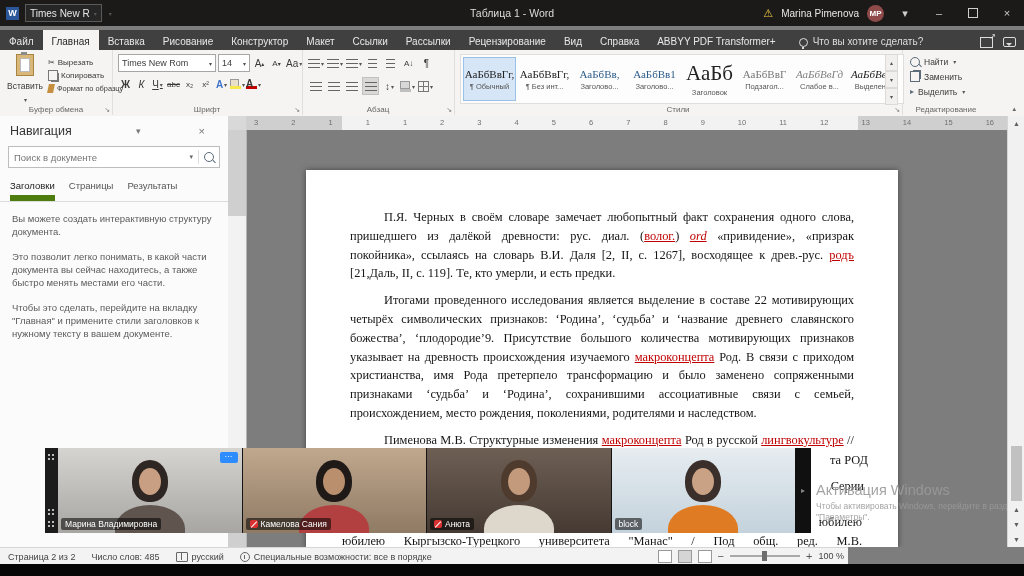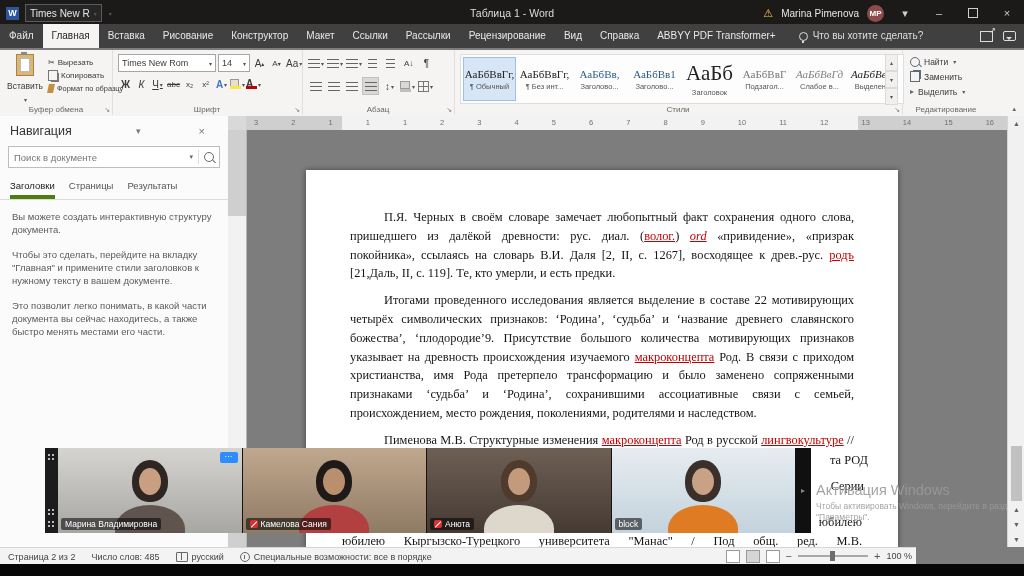--- a/index.html
+++ b/index.html
@@ -14,21 +14,21 @@
            display:flex;align-items:center;justify-content:center;}
   .qa-font{display:flex;align-items:center;gap:3px;border:1px solid #5a5a5a;padding:1px 4px;height:14px;background:#262626;}
   .tb-title{position:absolute;left:0;right:0;text-align:center;font-size:10.5px;color:#dcdcdc;pointer-events:none;}
   .tb-right{position:absolute;right:0;top:0;height:26px;display:flex;align-items:center;gap:8px;padding-right:4px;}
   .warn{color:#f2c744;font-size:11px;}
   .avatar{width:17px;height:17px;border-radius:50%;background:#8f4a4a;color:#fff;font-size:8px;
           display:flex;align-items:center;justify-content:center;font-weight:bold;}
   .winbtn{width:26px;height:26px;display:flex;align-items:center;justify-content:center;color:#cfcfcf;font-size:11px;}
   .restore-box{width:8px;height:8px;border:1px solid #cfcfcf;}
   
-  #tabrow{position:absolute;left:0;top:24px;width:1024px;height:24px;background:var(--tabrow-bg,#404040);
+  #tabrow{position:absolute;left:0;top:30px;width:1024px;height:24px;background:var(--tabrow-bg,#404040);
           display:flex;align-items:flex-end;color:#e8e8e8;font-size:10px;}
   .rtab{padding:0 9px;line-height:24px;white-space:nowrap;}
   .rtab.active{background:var(--ribbon-bg,#f5f4f2);color:#262626;}
   .tellme{display:flex;align-items:center;gap:5px;margin-left:14px;line-height:24px;color:#ddd;}
   .bulb{width:7px;height:7px;border:1px solid #ddd;border-radius:50%;position:relative;}
   .bulb::after{content:"";position:absolute;left:2px;bottom:-3px;width:2px;height:2px;background:#ddd;}
   .tabrow-right{position:absolute;right:8px;top:0;height:24px;display:flex;align-items:center;gap:10px;}
   .ico-share{width:11px;height:9px;border:1px solid #ddd;position:relative;}
   .ico-share::after{content:"↗";position:absolute;right:-4px;top:-6px;color:#ddd;font-size:8px;}
   .ico-comment{width:11px;height:8px;border:1px solid #ddd;border-radius:2px;position:relative;}
@@ -70,21 +70,21 @@
   .nav-head{display:flex;align-items:center;padding:8px 18px 4px 10px;gap:48px;}
   .nav-title{font-size:12.5px;color:#333;flex:1;}
   .nav-hicon{color:#777;font-size:9px;padding:0 5px;}
   .nav-search{margin:4px 8px;height:20px;background:#fff;border:1px solid #bdbdbd;display:flex;align-items:center;}
   .nav-search input{flex:1;border:none;outline:none;font-size:9.5px;padding:0 5px;color:#333;background:transparent;
                     font-family:"Liberation Sans",sans-serif;}
   .nav-search .sep{width:1px;height:14px;background:#ddd;}
   .nav-search .btn{padding:0 5px;color:#666;font-size:7px;display:flex;align-items:center;}
   .nav-tabs{display:flex;gap:14px;padding:8px 10px 0 10px;border-bottom:1px solid #dcdcdc;font-size:9.5px;color:#555;}
   .nav-tab{padding-bottom:4px;}
-  .nav-tab.active{color:#222;border-bottom:4px solid #4d7c0f;}
+  .nav-tab.active{color:#222;border-bottom:6px solid #4d7c0f;}
   .nav-body{padding:10px 12px;font-size:9.5px;color:#5a5a5a;line-height:13px;}
   .nav-body p{margin:0 0 12px 0;}
   
   #corner{position:absolute;left:228px;top:0;width:18px;height:14px;background:#d9d9d9;border-right:1px solid #c2c2c2;}
   #hruler{position:absolute;left:246px;top:0;width:761px;height:14px;background:#cfcfcf;}
   #hruler .band{position:absolute;left:96px;top:0;width:516px;height:14px;background:#f2f2f2;}
   #hruler .nums{position:absolute;left:0;top:0;width:740px;height:14px;display:flex;justify-content:space-between;
                 padding:0 8px;font-size:7.5px;color:#707070;line-height:14px;}
   #vruler{position:absolute;left:228px;top:14px;width:18px;height:417px;background:#cfcfcf;border-right:1px solid #b5b5b5;}
   #vruler .band{position:absolute;left:0;top:86px;width:18px;height:300px;background:#f2f2f2;}
@@ -104,21 +104,21 @@
   
   #watermark{position:absolute;left:816px;top:366px;color:var(--watermark,#9a9a9a);opacity:.9;}
   #watermark .w1{font-size:14.5px;margin-bottom:3px;}
   #watermark .w2{font-size:8.5px;line-height:11px;}
   
   #scrollbar{position:absolute;left:1007px;top:0;width:17px;height:431px;background:#f1f1f1;border-left:1px solid #d5d5d5;}
   .sbtn{height:15px;display:flex;align-items:center;justify-content:center;font-size:7px;color:#606060;}
   #sb-thumb{position:absolute;left:3px;top:330px;width:11px;height:55px;background:#c1c1c1;}
   #sb-bottom{position:absolute;bottom:0;left:0;right:0;}
   
-  #statusbar{position:absolute;left:0;top:547px;width:916px;height:17px;background:#f3f3f3;border-top:1px solid #d6d6d6;
+  #statusbar{position:absolute;left:0;top:547px;width:848px;height:17px;background:#f3f3f3;border-top:1px solid #d6d6d6;
              display:flex;align-items:center;font-size:9px;color:#444;}
   .st-item{padding:0 8px;white-space:nowrap;display:flex;align-items:center;gap:4px;}
   .st-right{position:absolute;right:4px;top:0;height:16px;display:flex;align-items:center;gap:6px;}
   .viewbtn{width:12px;height:11px;border:1px solid #9a9a9a;background:#fff;}
   .viewbtn.active{background:#d5d5d5;}
   .ztrack{width:70px;height:2px;background:#a9a9a9;position:relative;}
   .zthumb{position:absolute;left:32px;top:-4px;width:5px;height:10px;background:#6d6d6d;}
   .book-ico{width:10px;height:8px;border:1px solid #666;border-radius:1px;position:relative;}
   .book-ico::after{content:"";position:absolute;left:4px;top:0;width:1px;height:7px;background:#666;}
   .acc-ico{width:8px;height:8px;border:1px solid #666;border-radius:50%;position:relative;}
@@ -428,22 +428,22 @@
             <span class="lens"></span>
           </span>
       </div>
       <div class="nav-tabs">
         <span class="nav-tab active">Заголовки</span>
         <span class="nav-tab">Страницы</span>
         <span class="nav-tab">Результаты</span>
       </div>
       <div class="nav-body">
         <p>Вы можете создать интерактивную структуру документа.</p>
+        <p>Это позволит легко понимать, в какой части документа вы сейчас находитесь, а также быстро менять местами его части.</p>
         <p>Чтобы это сделать, перейдите на вкладку "Главная" и примените стили заголовков к нужному тексту в вашем документе.</p>
-        <p>Это позволит легко понимать, в какой части документа вы сейчас находитесь, а также быстро менять местами его части.</p>
       </div>
     </div>
 
     <div id="corner"></div>
     <div id="hruler">
       <div class="band"></div>
       <div class="nums">
         <span>3</span>
           <span>2</span>
           <span>1</span>

